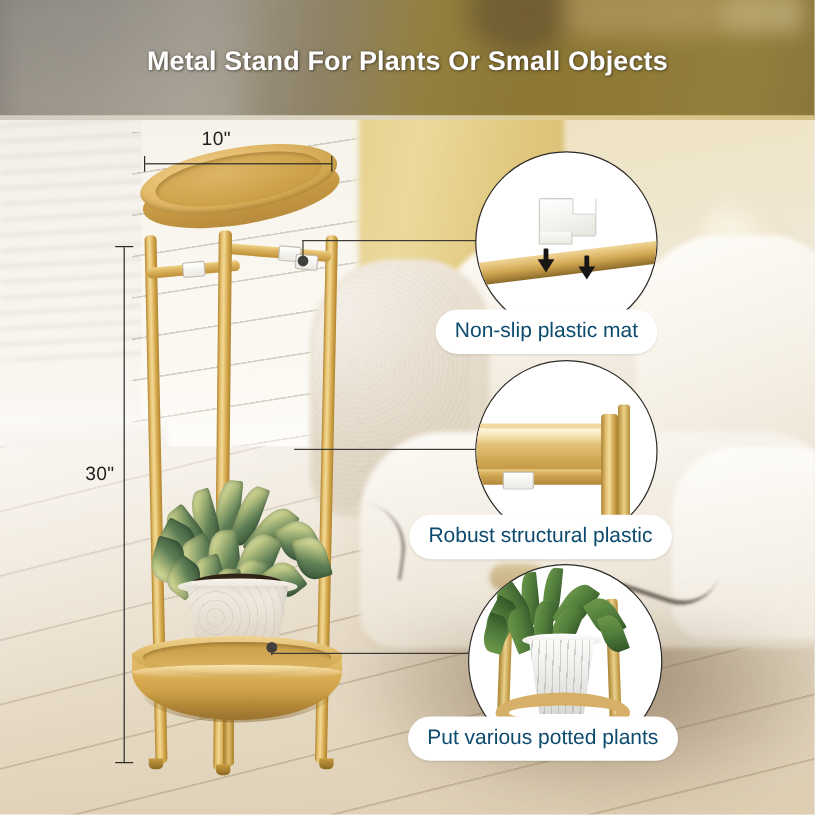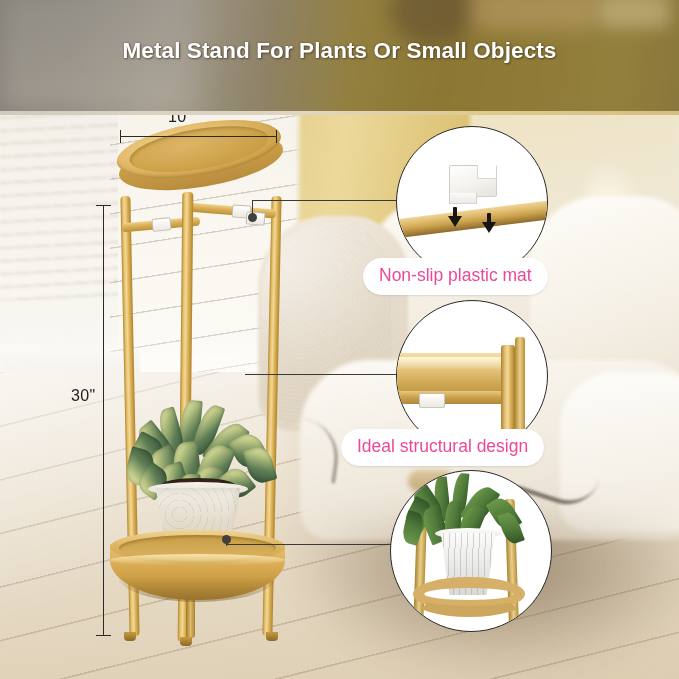--- a/index.html
+++ b/index.html
@@ -156,21 +156,21 @@
     filter:blur(1.4px);
   }
   .sofa-shadow-low{
     position:absolute;left:280px;top:520px;width:420px;height:150px;
     background:radial-gradient(ellipse at 50% 30%,rgba(120,98,70,.38),rgba(120,98,70,0) 65%);
     filter:blur(18px);
   }
 
   
   .banner{
-    position:absolute;left:0;top:0;width:679px;height:115px;
+    position:absolute;left:0;top:0;width:679px;height:100px;
     overflow:hidden;
   }
   .banner-bg{
     position:absolute;inset:-20px;
     background:linear-gradient(97deg,
       #7e7a73 0%, #8b867d 14%, #a39c8f 26%,
       #8e8267 40%, #93803f 52%, #8c7733 64%,
       #8f7a36 76%, #93803d 88%, #86733a 100%);
     filter:blur(9px);
   }
@@ -395,21 +395,21 @@
     overflow:hidden;
   }
   .co1{left:396px;top:126px;width:150px;height:150px;}
   .co2{left:396px;top:300px;width:150px;height:150px;}
   .co3{left:390px;top:470px;width:160px;height:160px;}
 
   .co-label{
     position:absolute;
     background:#fff;
     border-radius:22px;
-    color:#ec4899;
+    color:#0c4a6e;
     font-size:17.5px;
     line-height:1;
     padding:9px 16px 10px 16px;
     white-space:nowrap;
     box-shadow:0 1px 2px rgba(0,0,0,.10);
   }
   .lab1{left:363px;top:258px;}
   .lab2{left:341px;top:429px;}
   .lab3{left:340px;top:597px;}
 
@@ -673,21 +673,21 @@
 
   <div class="callout co2">
     <div class="c2-rim"></div>
     <div class="c2-rim-hi"></div>
     <div class="c2-rim-low"></div>
     <div class="c2-shelf"></div>
     <div class="c2-clip"></div>
     <div class="c2-leg"></div>
     <div class="c2-leg2"></div>
   </div>
-  <div class="co-label lab2">Ideal structural design</div>
+  <div class="co-label lab2">Robust structural plastic</div>
 
   <div class="callout co3">
     <div class="c3-legL"></div>
     <div class="c3-legR"></div>
     <div>
       <div class="frond" style="left:44px;top:6px;width:14px;height:44px;transform:rotate(-6deg);"></div>
       <div class="frond" style="left:62px;top:2px;width:14px;height:48px;transform:rotate(6deg);"></div>
       <div class="frond" style="left:26px;top:16px;width:22px;height:38px;transform:rotate(-34deg);"></div>
       <div class="frond" style="left:78px;top:14px;width:22px;height:40px;transform:rotate(34deg);"></div>
       <div class="frond" style="left:10px;top:34px;width:34px;height:22px;transform:rotate(-62deg);"></div>
@@ -697,20 +697,21 @@
       <div class="frond" style="left:54px;top:30px;width:16px;height:40px;transform:rotate(0deg);"></div>
       <div class="frond" style="left:6px;top:48px;width:32px;height:18px;transform:rotate(-74deg);"></div>
       <div class="frond" style="left:104px;top:48px;width:32px;height:18px;transform:rotate(70deg);"></div>
     </div>
     <div class="c3-pot-lip"></div>
     <div class="c3-pot"></div>
     <div class="c3-pot-flutes"></div>
     <div class="c3-ring"></div>
     <div class="c3-ring-front"></div>
   </div>
+  <div class="co-label lab3">Put various potted plants</div>
 
   <div class="banner">
     <div class="banner-bg"></div>
     <div class="banner-blob4"></div>
     <div class="banner-blob1"></div>
     <div class="banner-blob2"></div>
     <div class="banner-blob3"></div>
     <div class="banner-text">
       <div class="line l1">Metal Stand For Plants Or Small Objects</div>
     </div>

